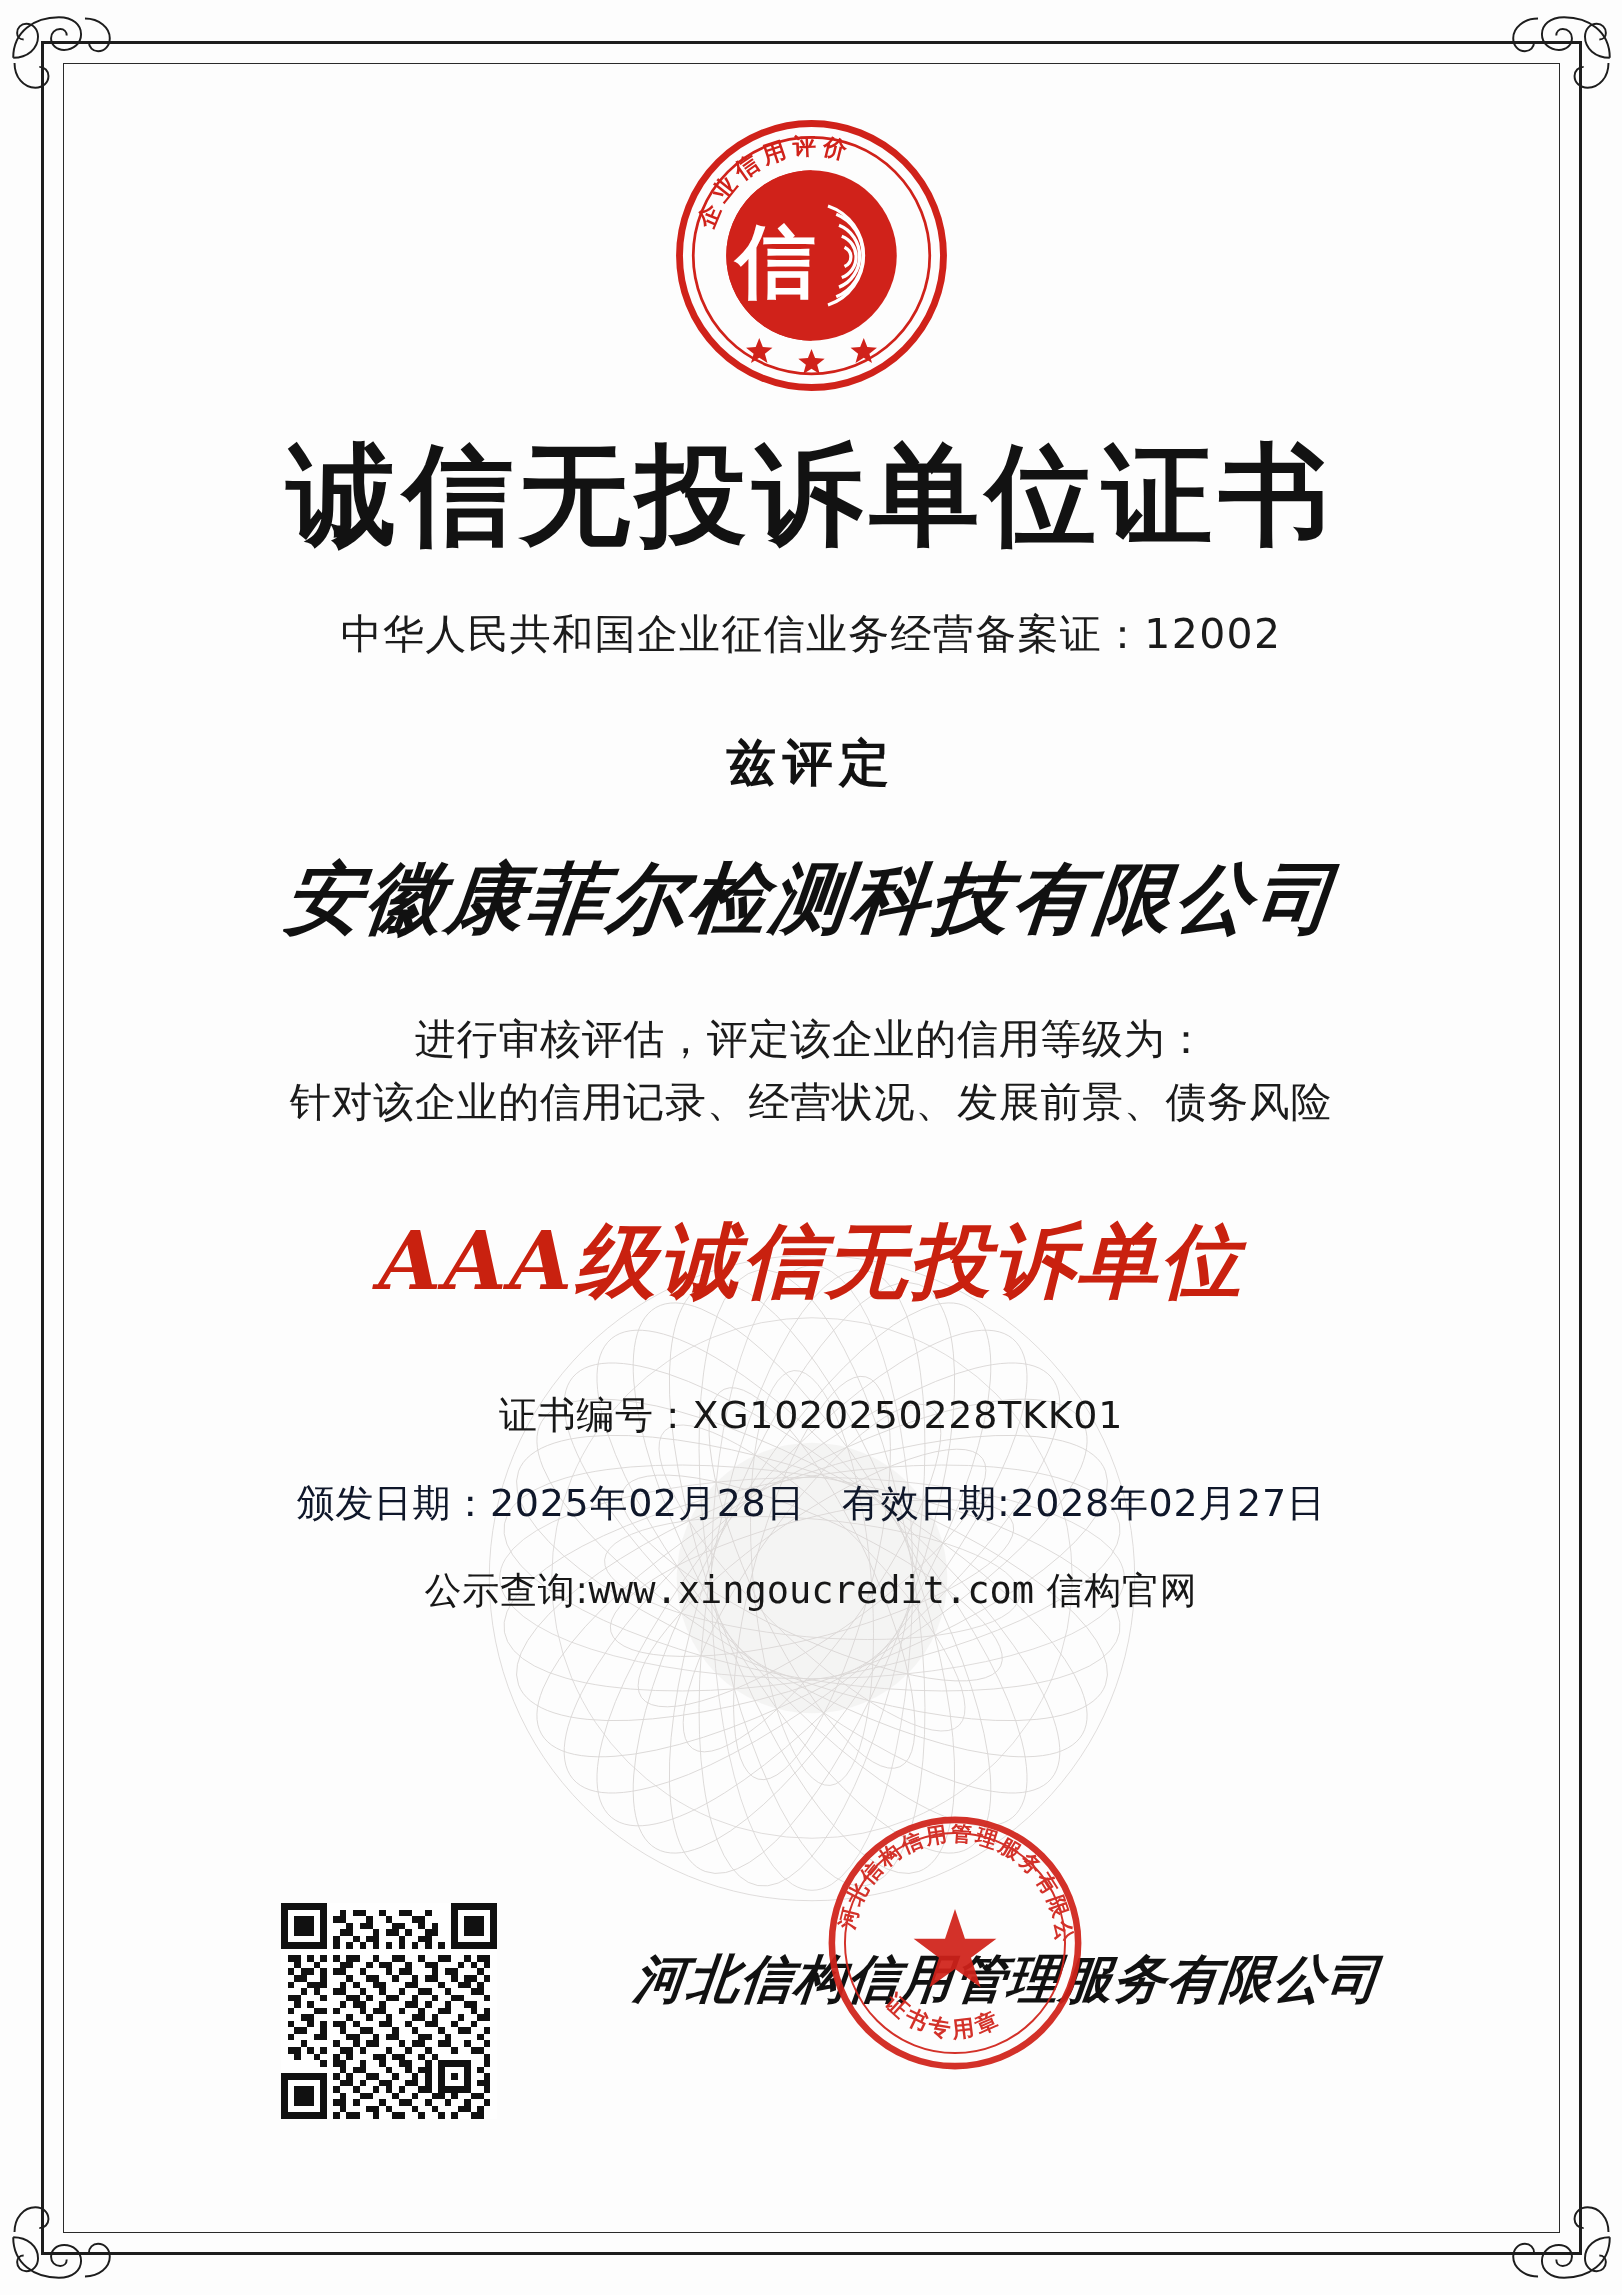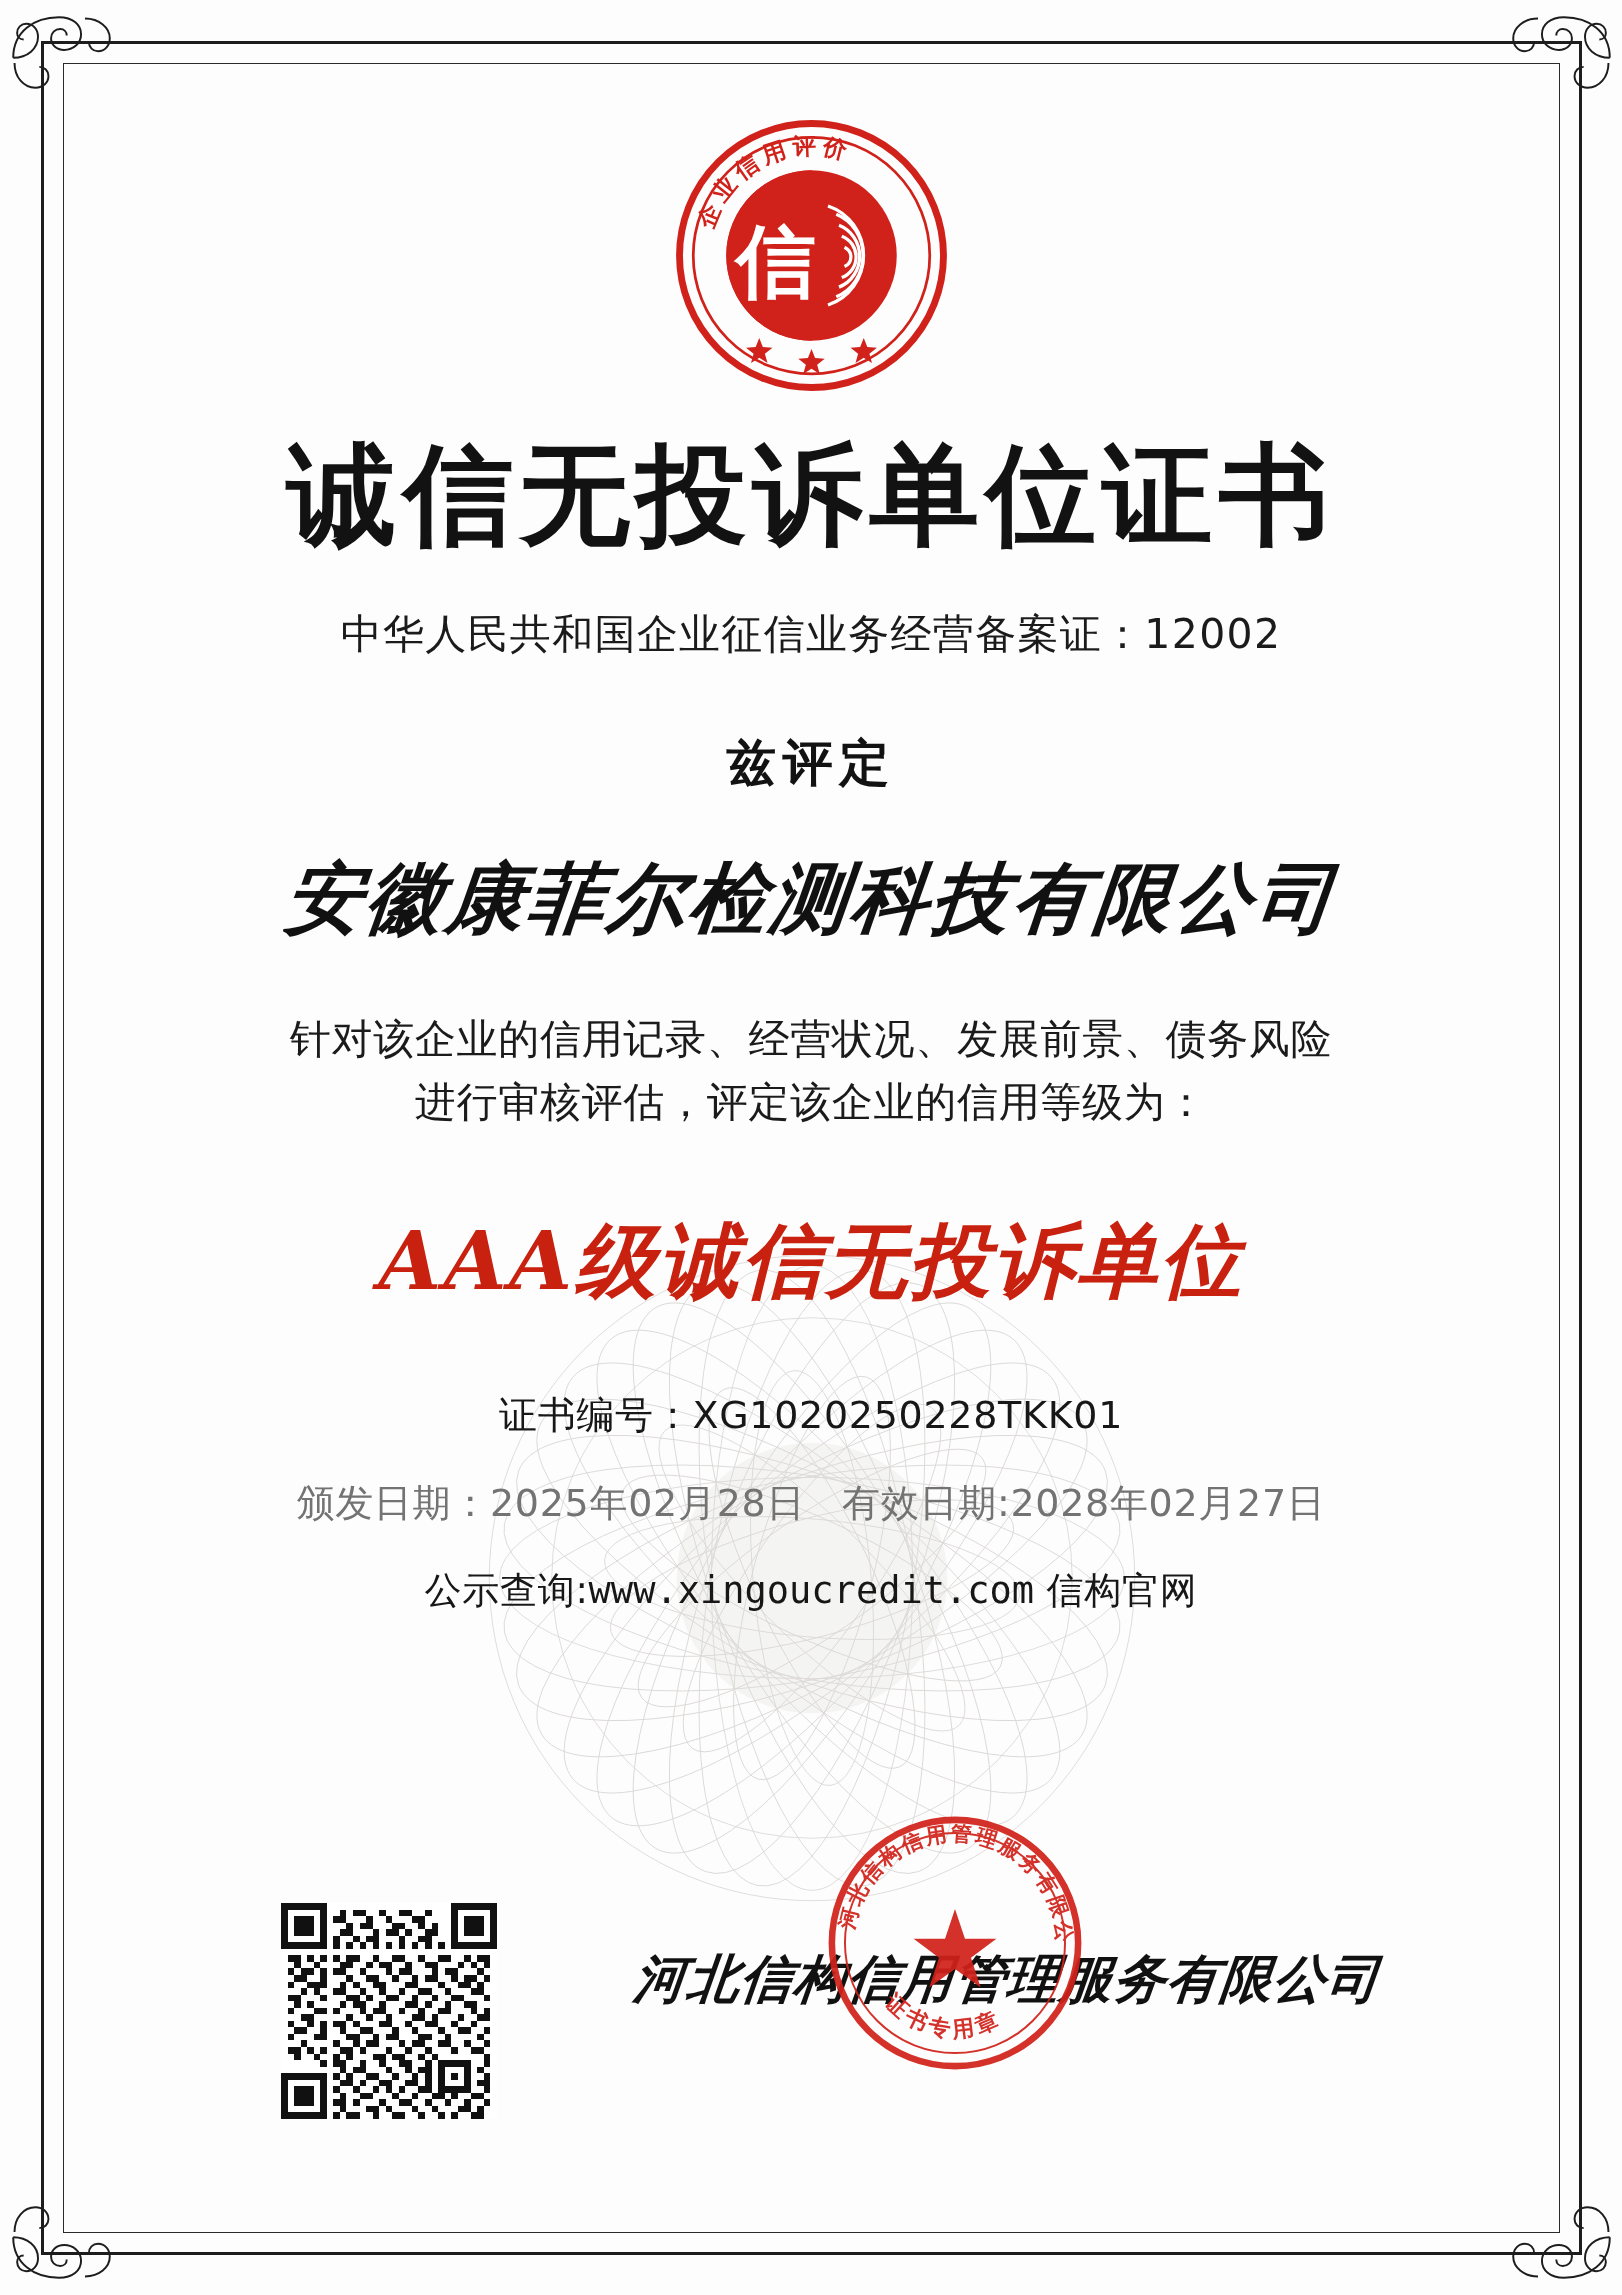--- a/index.html
+++ b/index.html
@@ -146,21 +146,21 @@
     font-size: 38px;
     color: #171717;
     letter-spacing: 0.7px;
   }
 
   
   .dates {
     margin-top: 37px;
     font-family: "DejaVu Sans", sans-serif;
     font-size: 38px;
-    color: #737373;
+    color: #0f172a;
     letter-spacing: 0.7px;
   }
   .dates .gap { display: inline-block; width: 37px; }
 
   
   .query {
     margin-top: 37px;
     font-family: "DejaVu Sans", sans-serif;
     font-size: 37px;
     color: #171717;
@@ -357,22 +357,22 @@
 
     <div class="main-title">诚信无投诉单位证书</div>
 
     <div class="record-line">中华人民共和国企业征信业务经营备案证：12002</div>
 
     <div class="hereby">兹评定</div>
 
     <div class="company">安徽康菲尔检测科技有限公司</div>
 
     <div class="desc">
+      <div>进行审核评估，评定该企业的信用等级为：</div>
       <div>针对该企业的信用记录、经营状况、发展前景、债务风险</div>
-      <div>进行审核评估，评定该企业的信用等级为：</div>
     </div>
 
     <div class="grade">AAA级诚信无投诉单位</div>
 
     <div class="cert-no">
       <span>证书编号：</span><span>XG1020250228TKK01</span>
     </div>
 
     <div class="dates">
       <span>颁发日期：</span><span>2025年02月28日</span><span class="gap"></span><span>有效日期:</span><span>2028年02月27日</span>

